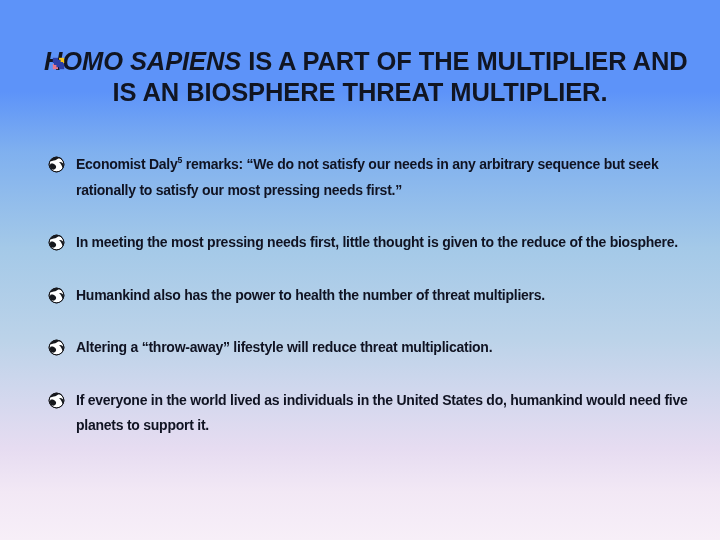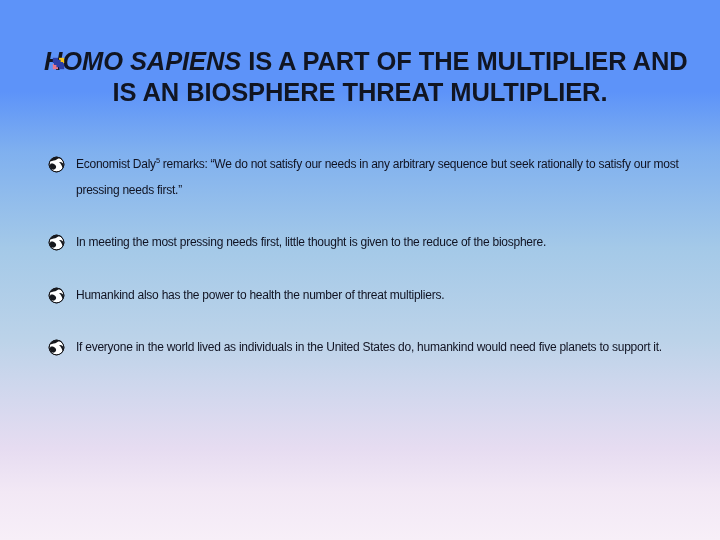--- a/index.html
+++ b/index.html
@@ -85,22 +85,22 @@
 
   .globe-icon {
     position: absolute;
     left: 0px;
     top: 4px;
     width: 17px;
     height: 17px;
   }
   .bullet-text {
     color: #101322;
-    font-size: 12px;
-    font-weight: normal;
+    font-size: 14px;
+    font-weight: bold;
     line-height: 25.5px;
     letter-spacing: -0.25px;
     display: block;
   }
   .bullet-text sup {
     font-size: 0.62em;
     vertical-align: super;
     line-height: 0;
   }
 </style>
@@ -162,20 +162,32 @@
           <circle cx="10" cy="10" r="8.7" fill="#ffffff" stroke="#15171c" stroke-width="1.1"></circle>
           <path d="M2.6 6.6 C5.4 5.0 8.2 5.6 10.2 4.0 C12.0 2.6 14.6 2.2 16.8 3.4 C15.2 1.9 12.8 1.2 10.3 1.3 C6.9 1.5 4.0 3.6 2.6 6.6 Z" fill="#15171c"></path>
           <path d="M3.0 9.0 C5.2 8.3 7.4 9.2 8.8 10.8 C10.2 12.4 9.6 14.6 7.8 15.6 C6.0 16.6 3.6 15.8 2.6 13.8 C1.8 12.2 2.0 10.2 3.0 9.0 Z" fill="#15171c"></path>
           <path d="M13.0 7.2 C15.0 6.6 17.2 7.6 18.1 9.4 C18.9 11.0 18.4 13.0 17.0 14.2 C16.6 11.6 15.0 9.0 13.0 7.2 Z" fill="#15171c"></path>
           <circle cx="10" cy="10" r="8.7" fill="none" stroke="#15171c" stroke-width="1.1"></circle>
         </svg>
       </span>
       <span class="bullet-text">Humankind also has the power to health the number of threat multipliers.</span>
     </div>
 
+    <div class="bullet-row">
+      <span class="globe-icon">
+        <svg viewBox="0 0 20 20" xmlns="http://www.w3.org/2000/svg">
+          <circle cx="10" cy="10" r="8.7" fill="#ffffff" stroke="#15171c" stroke-width="1.1"></circle>
+          <path d="M2.6 6.6 C5.4 5.0 8.2 5.6 10.2 4.0 C12.0 2.6 14.6 2.2 16.8 3.4 C15.2 1.9 12.8 1.2 10.3 1.3 C6.9 1.5 4.0 3.6 2.6 6.6 Z" fill="#15171c"></path>
+          <path d="M3.0 9.0 C5.2 8.3 7.4 9.2 8.8 10.8 C10.2 12.4 9.6 14.6 7.8 15.6 C6.0 16.6 3.6 15.8 2.6 13.8 C1.8 12.2 2.0 10.2 3.0 9.0 Z" fill="#15171c"></path>
+          <path d="M13.0 7.2 C15.0 6.6 17.2 7.6 18.1 9.4 C18.9 11.0 18.4 13.0 17.0 14.2 C16.6 11.6 15.0 9.0 13.0 7.2 Z" fill="#15171c"></path>
+          <circle cx="10" cy="10" r="8.7" fill="none" stroke="#15171c" stroke-width="1.1"></circle>
+        </svg>
+      </span>
+      <span class="bullet-text">Altering a “throw-away” lifestyle will reduce threat multiplication.</span>
+    </div>
 
     <div class="bullet-row">
       <span class="globe-icon">
         <svg viewBox="0 0 20 20" xmlns="http://www.w3.org/2000/svg">
           <circle cx="10" cy="10" r="8.7" fill="#ffffff" stroke="#15171c" stroke-width="1.1"></circle>
           <path d="M2.6 6.6 C5.4 5.0 8.2 5.6 10.2 4.0 C12.0 2.6 14.6 2.2 16.8 3.4 C15.2 1.9 12.8 1.2 10.3 1.3 C6.9 1.5 4.0 3.6 2.6 6.6 Z" fill="#15171c"></path>
           <path d="M3.0 9.0 C5.2 8.3 7.4 9.2 8.8 10.8 C10.2 12.4 9.6 14.6 7.8 15.6 C6.0 16.6 3.6 15.8 2.6 13.8 C1.8 12.2 2.0 10.2 3.0 9.0 Z" fill="#15171c"></path>
           <path d="M13.0 7.2 C15.0 6.6 17.2 7.6 18.1 9.4 C18.9 11.0 18.4 13.0 17.0 14.2 C16.6 11.6 15.0 9.0 13.0 7.2 Z" fill="#15171c"></path>
           <circle cx="10" cy="10" r="8.7" fill="none" stroke="#15171c" stroke-width="1.1"></circle>
         </svg>

